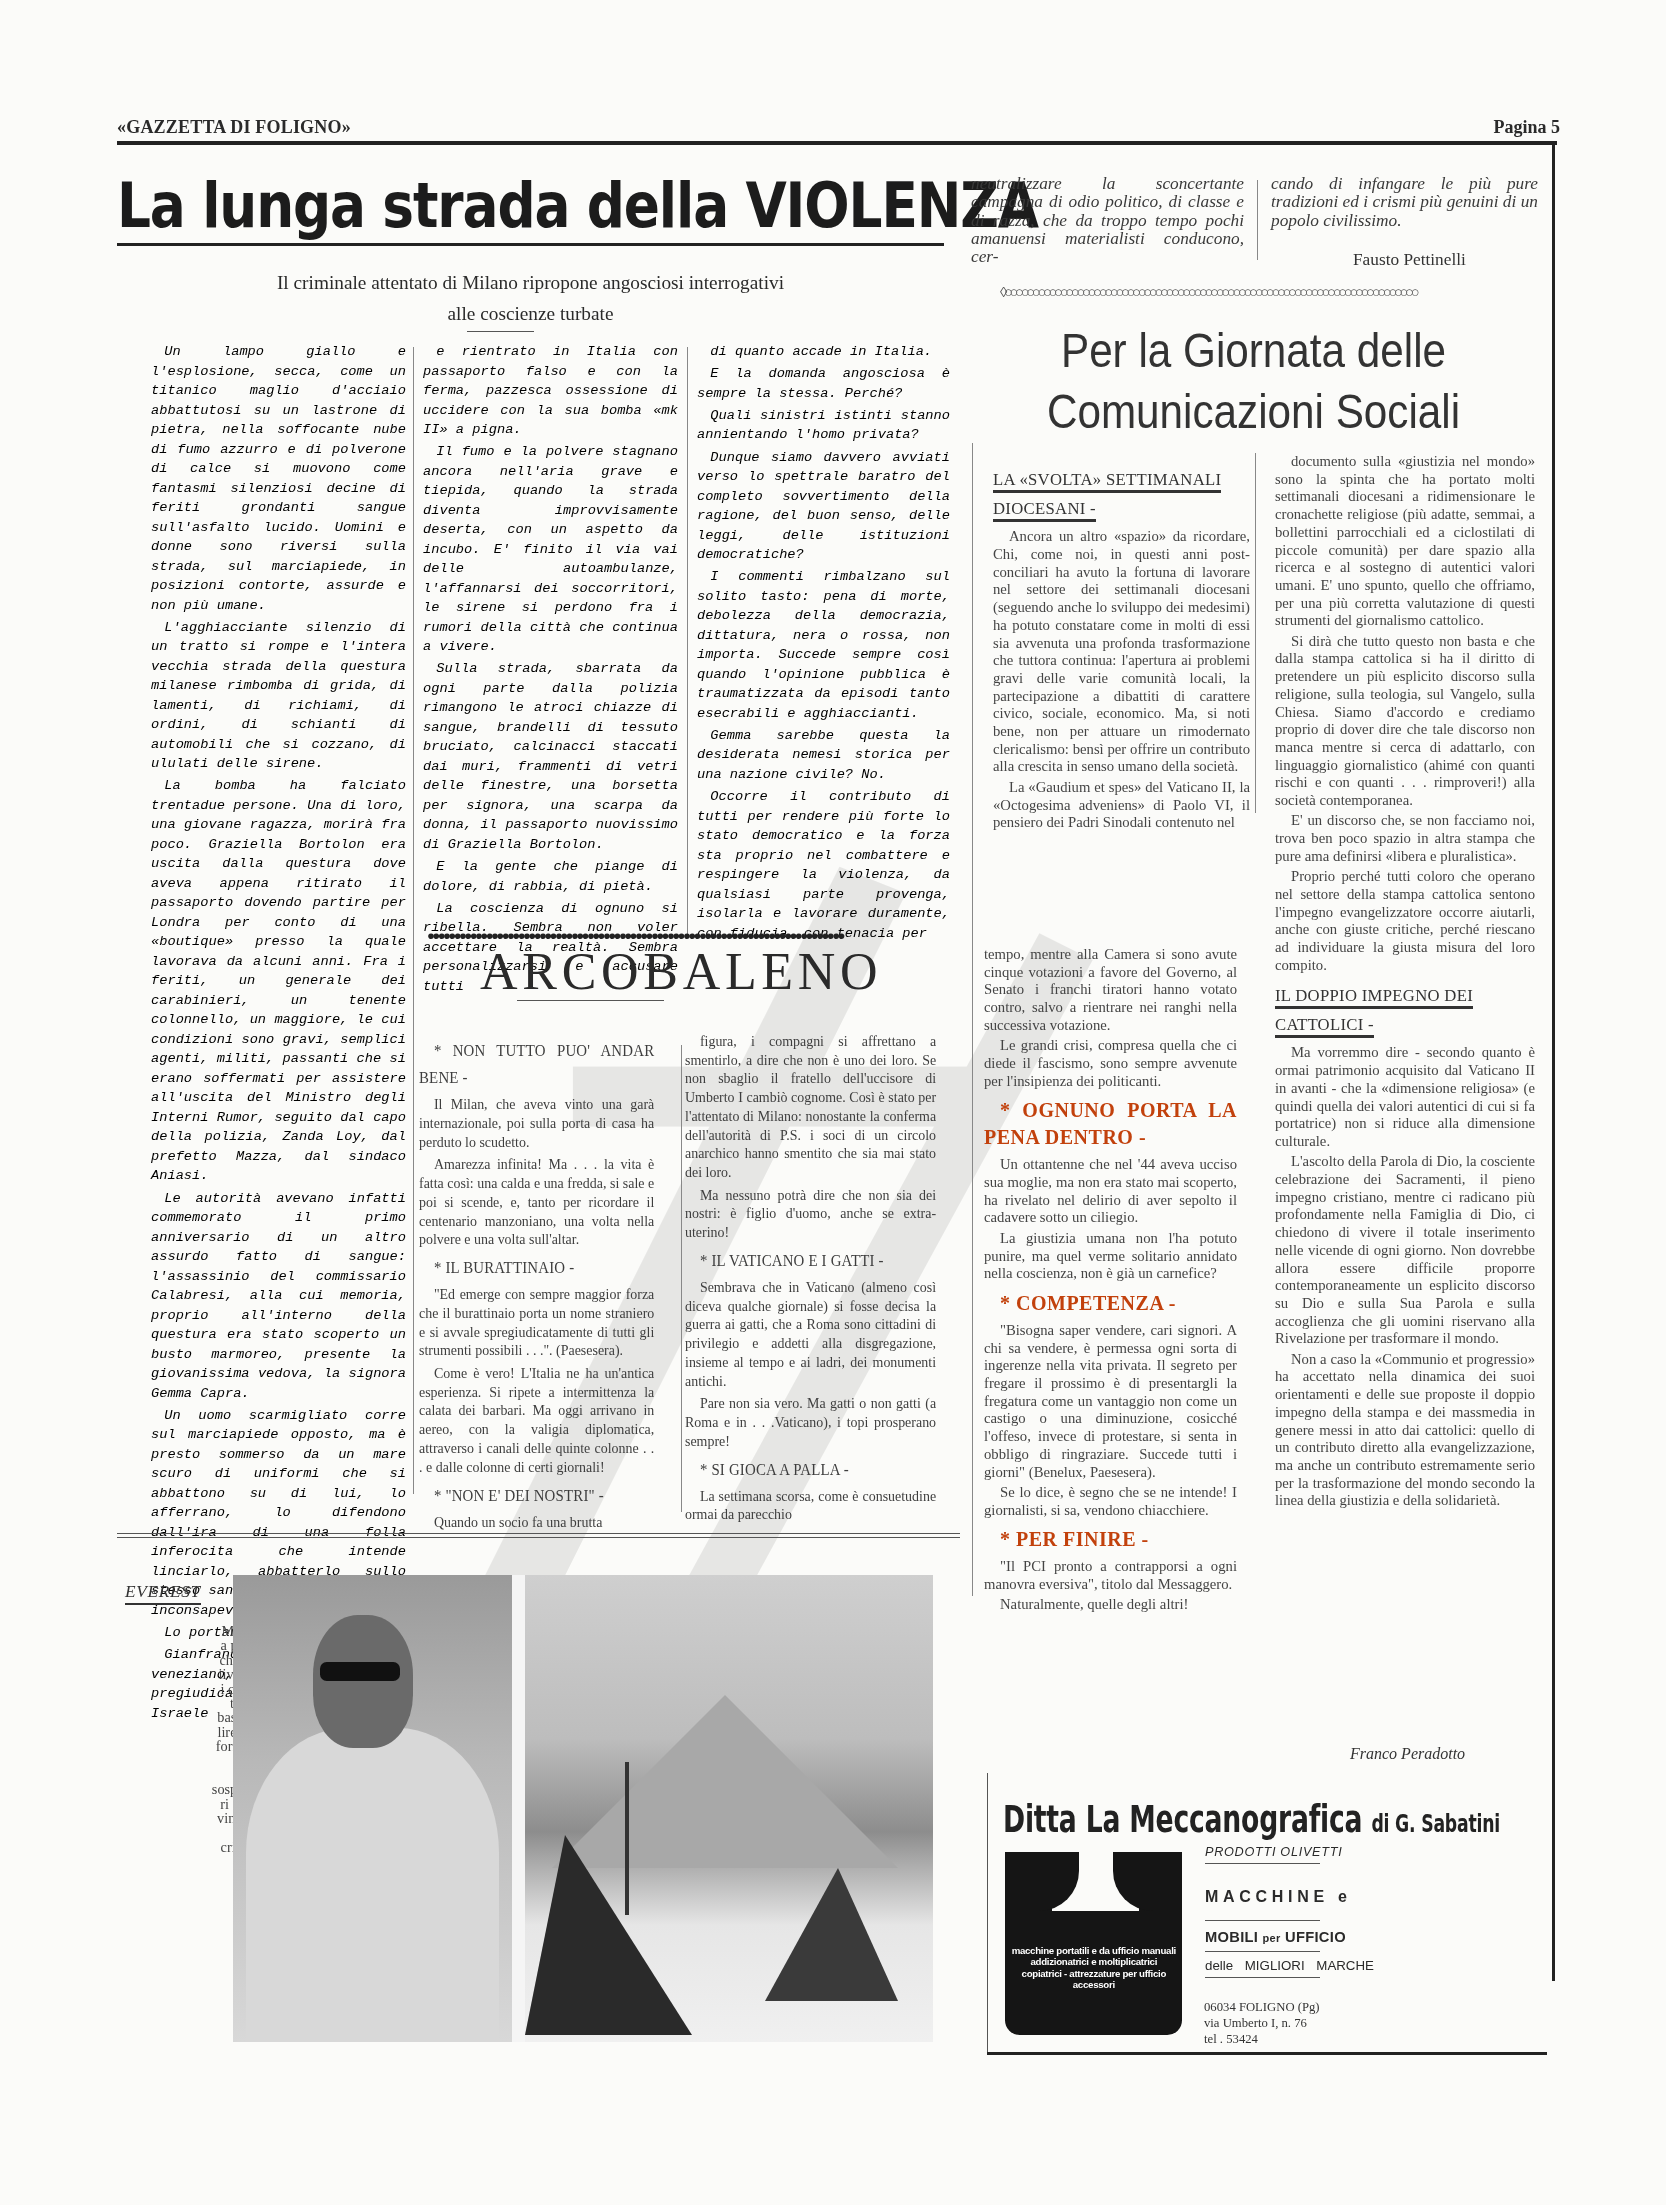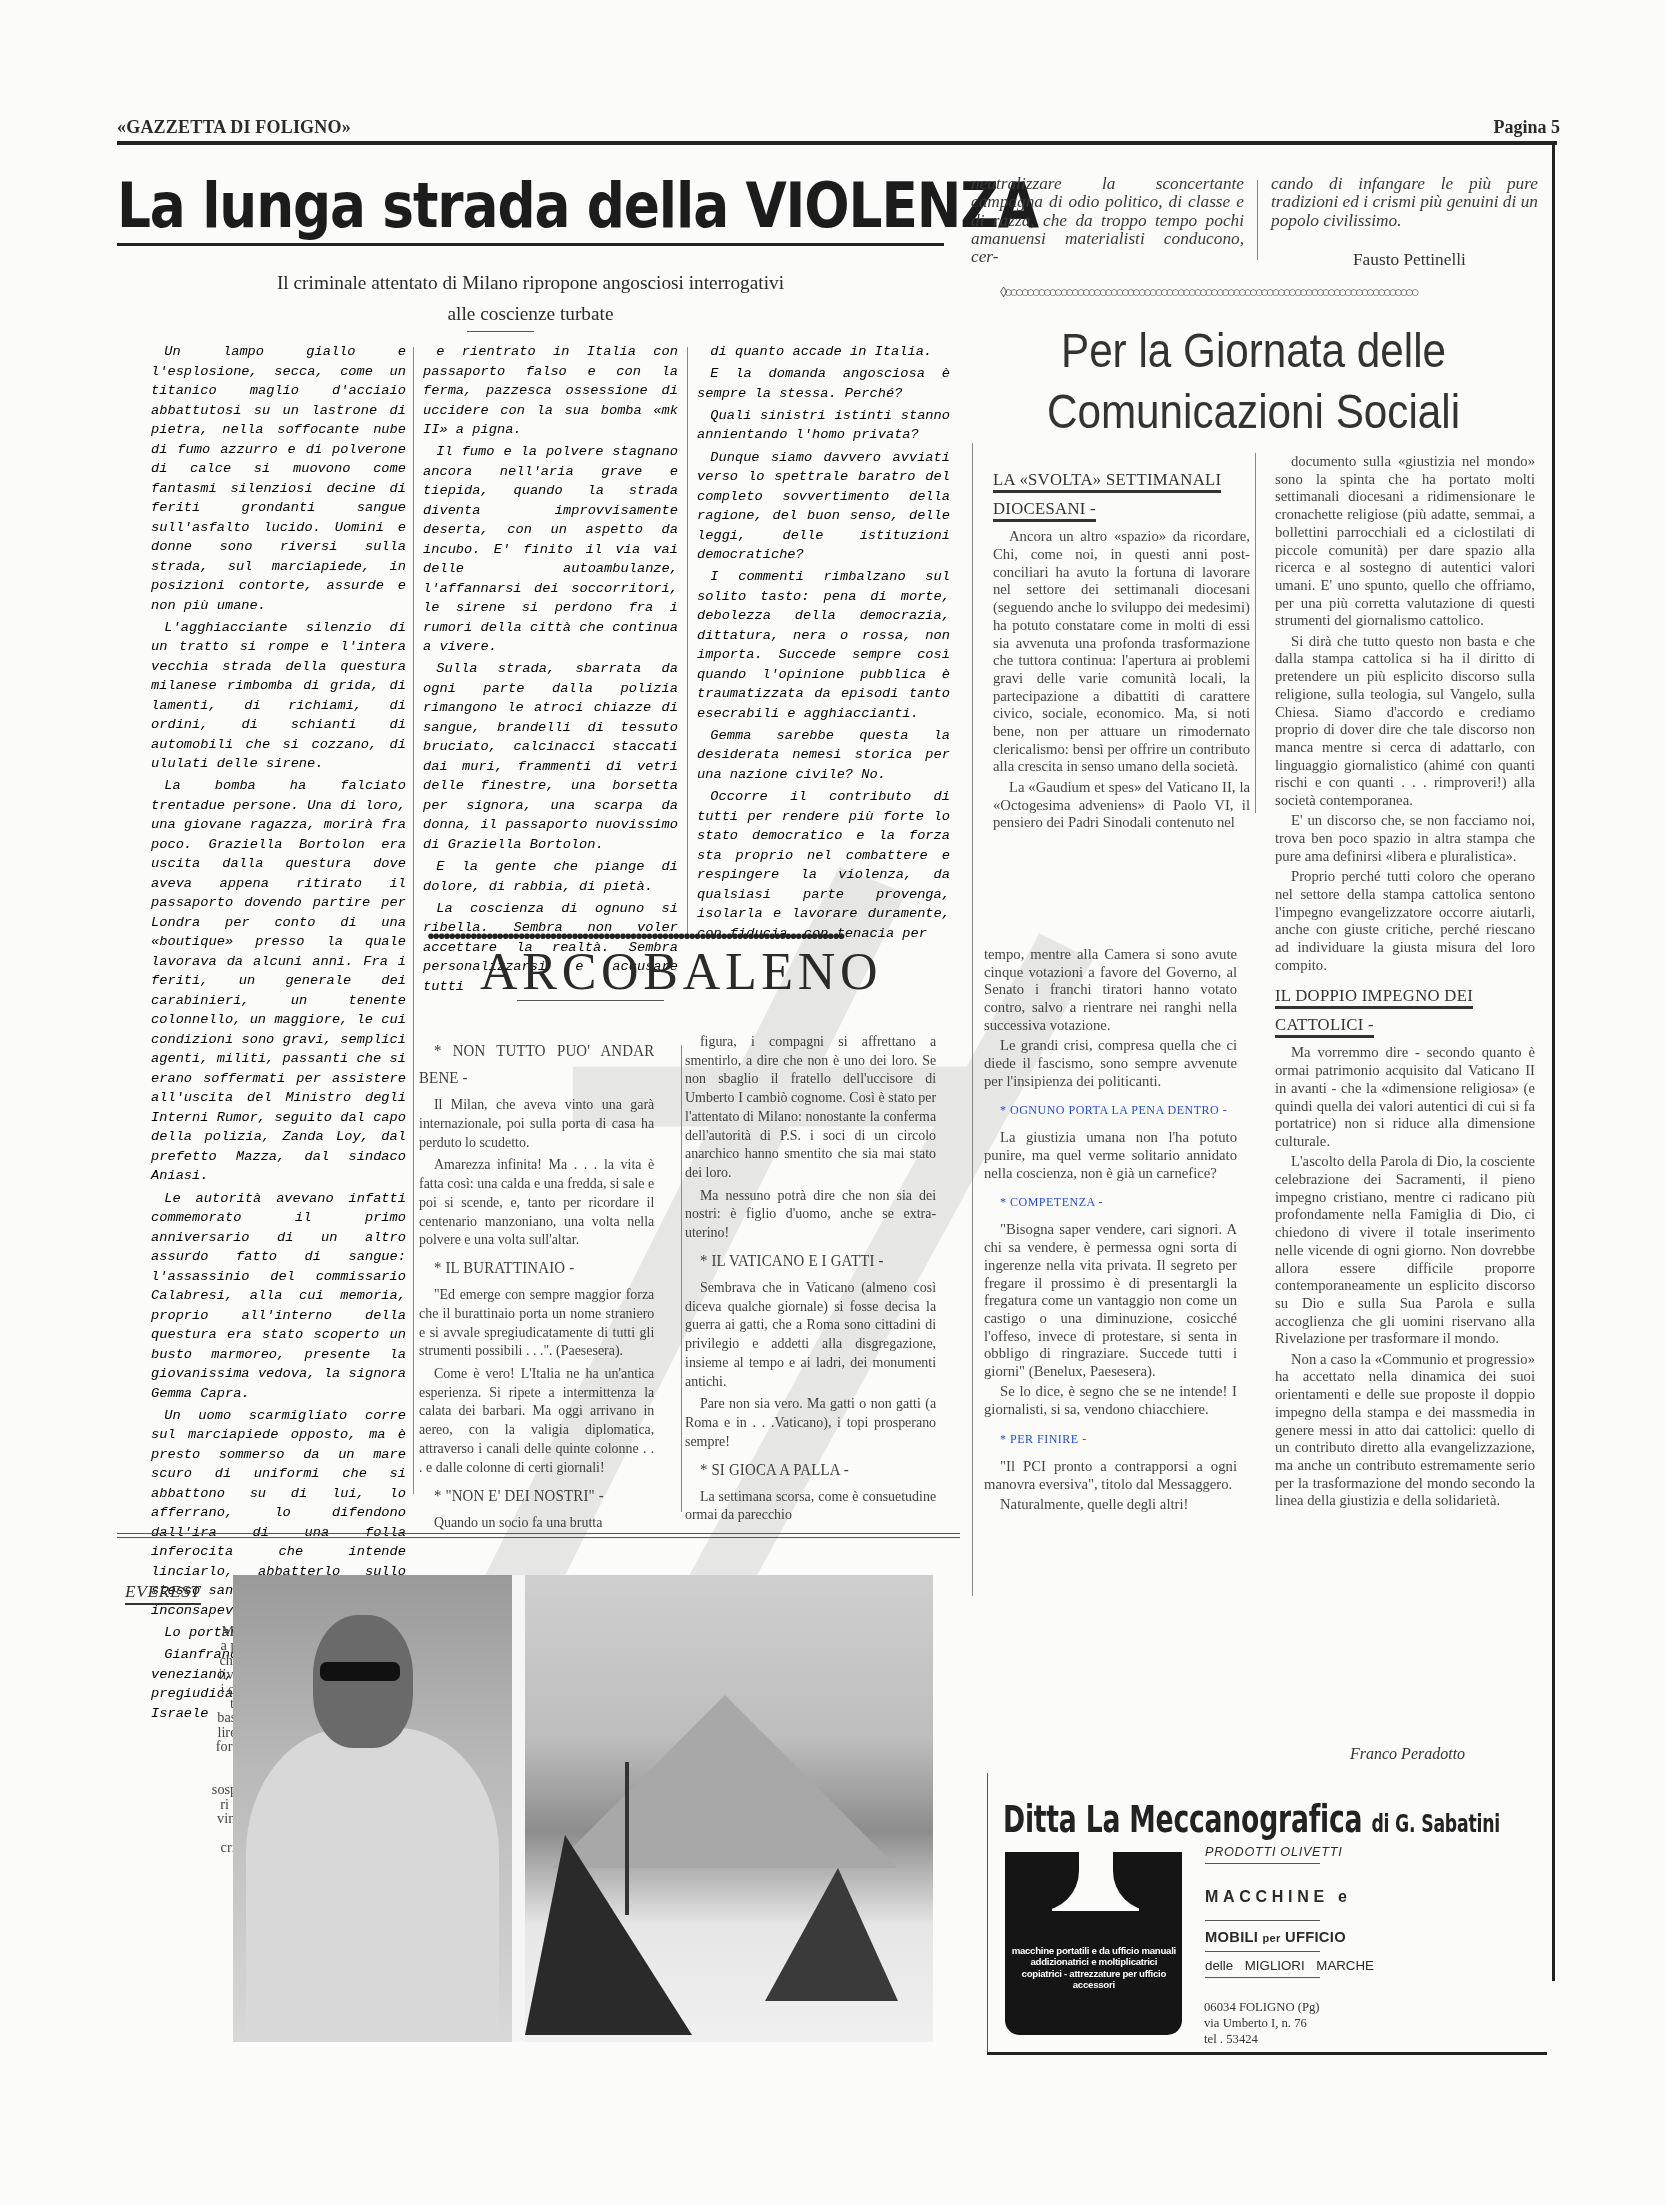--- a/index.html
+++ b/index.html
@@ -34,21 +34,21 @@
   .cont-b { left: 1271px; top: 175px; width: 267px; }
   .signature-fausto { left: 1353px; top: 251px; font-size: 17.3px; color: #333; }
   .chain { left: 1000px; top: 287px; width: 533px; height: 10.7px; font-size: 14.7px; line-height: 10.7px; overflow: hidden; white-space: nowrap; color: #555; letter-spacing: -3.3px; }
 
   .headline2 { left: 960px; top: 320px; width: 587px; text-align: center; font-family: "Liberation Sans", sans-serif; font-size: 48px; line-height: 61px; color: #333; transform: scaleX(0.88); transform-origin: center top; }
 
   
   .rom { font-family: "Liberation Serif", serif; font-size: 14.7px; line-height: 17.7px; text-align: justify; color: #444; }
   .rom p { text-indent: 16px; margin-bottom: 2.7px; }
   .rom p.noindent { text-indent: 0; }
-  .rom .kicker { text-indent: 16px; font-size: 12px; letter-spacing: 0.5px; margin: 6.7px 0 5.3px; line-height: 27px; color: #1d4ed8; }
+  .rom .kicker { text-indent: 16px; font-size: 20px; letter-spacing: 0.5px; margin: 6.7px 0 5.3px; line-height: 27px; color: #c2410c; font-weight: bold; }
   .rom .kicker-ul { text-indent: 0; font-size: 16.7px; letter-spacing: 0.3px; line-height: 29px; margin-bottom: 5.3px; color: #333; }
   .rom .kicker-ul span { border-bottom: 3.3px solid #333; padding-bottom: 0.7px; }
 
   .soc-1 { left: 993px; top: 465px; width: 257px; }
   .soc-2 { left: 1275px; top: 453px; width: 260px; }
   .signature-franco { left: 1350px; top: 1745px; font-style: italic; font-size: 16px; color: #333; }
 
   
   .arco-title { left: 480px; top: 942px; font-family: "Liberation Serif", serif; font-size: 52px; letter-spacing: 4.7px; color: #2a2a2a; font-weight: normal; }
   .arco-rule { left: 517px; top: 1000px; width: 147px; height: 1.3px; background: #555; }
@@ -216,20 +216,21 @@
     <div class="kicker">* IL VATICANO E I GATTI -</div>
     <p class="">Sembrava che in Vaticano (almeno così diceva qualche giornale) si fosse decisa la guerra ai gatti, che a Roma sono cittadini di privilegio e addetti alla disgregazione, insieme al tempo e ai ladri, dei monumenti antichi.</p>
     <p class="">Pare non sia vero. Ma gatti o non gatti (a Roma e in . . .Vaticano), i topi prosperano sempre!</p>
     <div class="kicker">* SI GIOCA A PALLA -</div>
     <p class="">La settimana scorsa, come è consuetudine ormai da parecchio</p>
   </div>
 <div class="abs rom arco-3">
     <p class="noindent">tempo, mentre alla Camera si sono avute cinque votazioni a favore del Governo, al Senato i franchi tiratori hanno votato contro, salvo a rientrare nei ranghi nella successiva votazione.</p>
     <p class="">Le grandi crisi, compresa quella che ci diede il fascismo, sono sempre avvenute per l'insipienza dei politicanti.</p>
     <div class="kicker">* OGNUNO PORTA LA PENA DENTRO -</div>
+    <p class="">Un ottantenne che nel '44 aveva ucciso sua moglie, ma non era stato mai scoperto, ha rivelato nel delirio di aver sepolto il cadavere sotto un ciliegio.</p>
     <p class="">La giustizia umana non l'ha potuto punire, ma quel verme solitario annidato nella coscienza, non è già un carnefice?</p>
     <div class="kicker">* COMPETENZA -</div>
     <p class="">"Bisogna saper vendere, cari signori. A chi sa vendere, è permessa ogni sorta di ingerenze nella vita privata. Il segreto per fregare il prossimo è di presentargli la fregatura come un vantaggio non come un castigo o una diminuzione, cosicché l'offeso, invece di protestare, si senta in obbligo di ringraziare. Succede tutti i giorni" (Benelux, Paesesera).</p>
     <p class="">Se lo dice, è segno che se ne intende! I giornalisti, si sa, vendono chiacchiere.</p>
     <div class="kicker">* PER FINIRE -</div>
     <p class="">"Il PCI pronto a contrapporsi a ogni manovra eversiva", titolo dal Messaggero.</p>
     <p class="">Naturalmente, quelle degli altri!</p>
   </div>
 
 <div class="abs" style="left:117px;top:1533px;width:843px;height:1.3px;background:#555;"></div>

